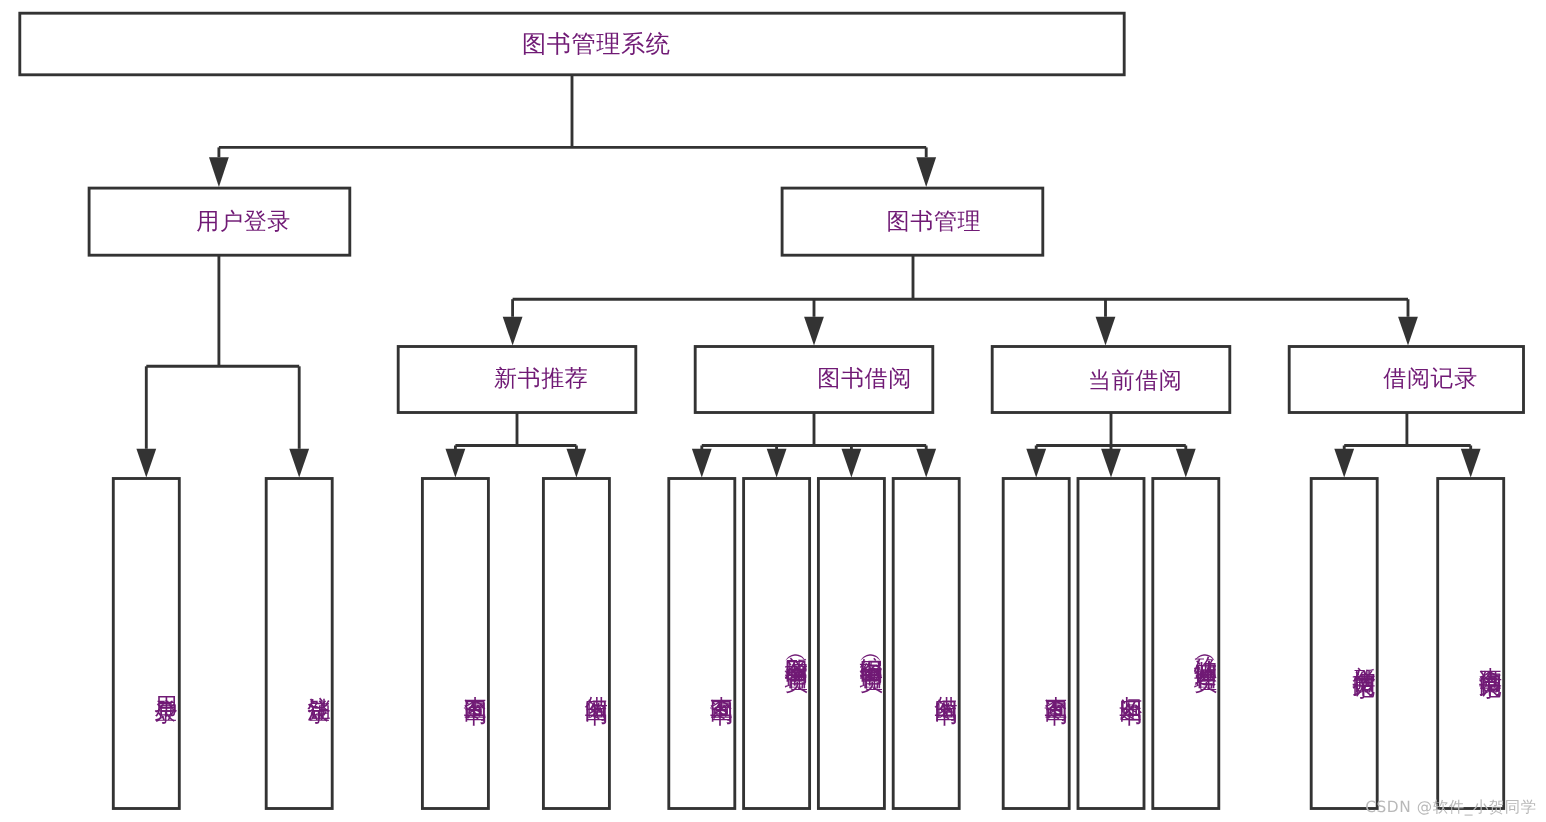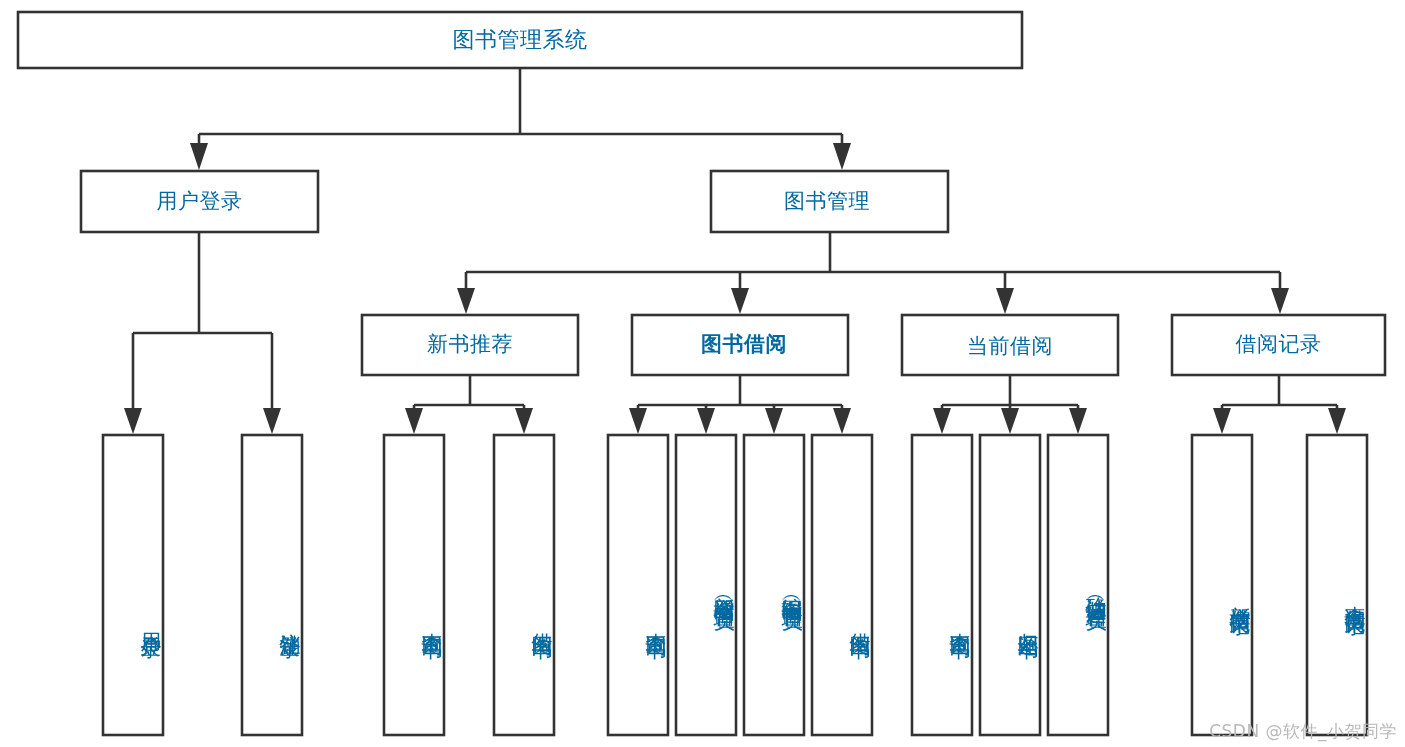--- a/index.html
+++ b/index.html
@@ -39,24 +39,25 @@
   }
   .arrow-head {
     fill: #333333;
     stroke: none;
   }
   .node-label {
     position: absolute;
     display: flex;
     align-items: center;
     justify-content: center;
-    color: #0369a1;
+    color: #701a75;
     letter-spacing: 0.5px;
     pointer-events: none;
     text-align: left;
+    padding-left: 22px;
   }
   .label-h {
     font-size: 21px;
     line-height: 1.2;
   }
   .label-root {
     font-size: 22px;
   }
   .label-v {
     writing-mode: vertical-rl;
@@ -65,21 +66,21 @@
     line-height: 1.18;
     letter-spacing: 2px;
     align-items: flex-start;
     padding-top: 6px;
     box-sizing: border-box;
   }
   .watermark {
     position: absolute;
     right: 8px;
     bottom: 4px;
-    font-size: 17px;
+    font-size: 14px;
     color: #b9b9b9;
     letter-spacing: 0.5px;
     white-space: nowrap;
   }
 </style>
 </head>
 <body>
 
 <div id="diagram-root">
 
@@ -187,21 +188,21 @@
     <rect class="node-box" x="1307" y="435" width="60" height="300"></rect>
 
   </svg>
 
   <div class="node-label label-root" style="left:18px; top:12px; width:1004px; height:56px;">图书管理系统</div>
 
   <div class="node-label label-h" style="left:81px; top:171px; width:237px; height:61px;">用户登录</div>
   <div class="node-label label-h" style="left:711px; top:171px; width:232px; height:61px;">图书管理</div>
 
   <div class="node-label label-h" style="left:362px; top:315px; width:216px; height:60px;">新书推荐</div>
-  <div class="node-label label-h" style="left:636px; top:315px; width:216px; height:60px;font-weight:bold;">图书借阅</div>
+  <div class="node-label label-h" style="left:656px; top:315px; width:216px; height:60px;">图书借阅</div>
   <div class="node-label label-h" style="left:902px; top:315px; width:216px; height:64px;">当前借阅</div>
   <div class="node-label label-h" style="left:1172px; top:315px; width:213px; height:60px;">借阅记录</div>
 
   <div class="node-label label-v" style="left:103px; top:435px; width:60px; height:300px; padding-top:70px;">用户登录</div>
   <div class="node-label label-v" style="left:242px; top:435px; width:60px; height:300px; padding-top:70px;">注销登录</div>
 
   <div class="node-label label-v" style="left:384px; top:435px; width:60px; height:300px; padding-top:70px;">查询图书</div>
   <div class="node-label label-v" style="left:494px; top:435px; width:60px; height:300px; padding-top:70px;">借阅图书</div>
 
   <div class="node-label label-v" style="left:608px; top:435px; width:60px; height:300px; padding-top:70px;">查询图书</div>

